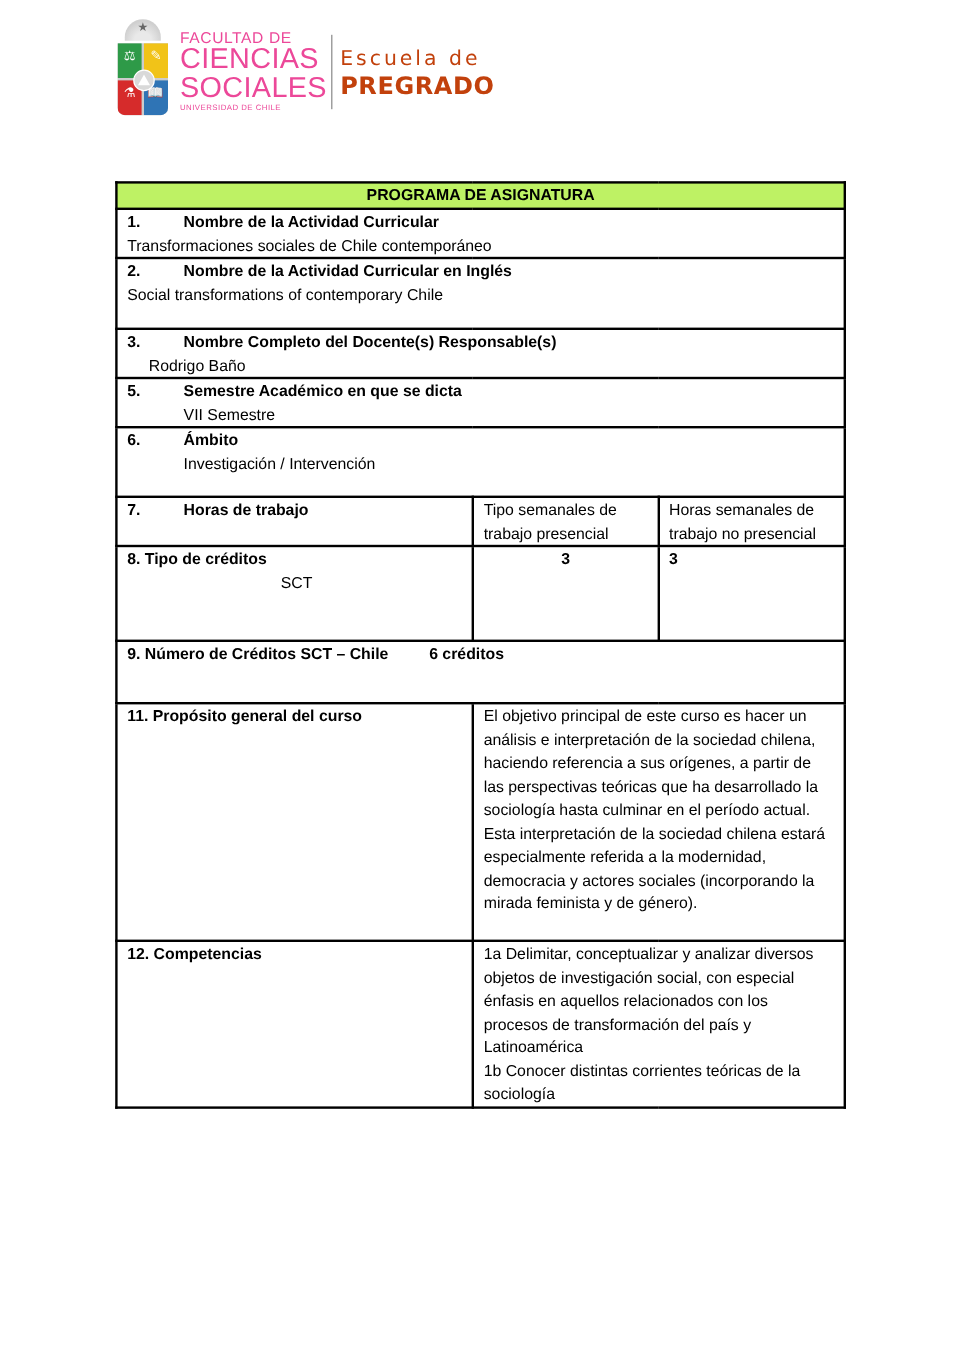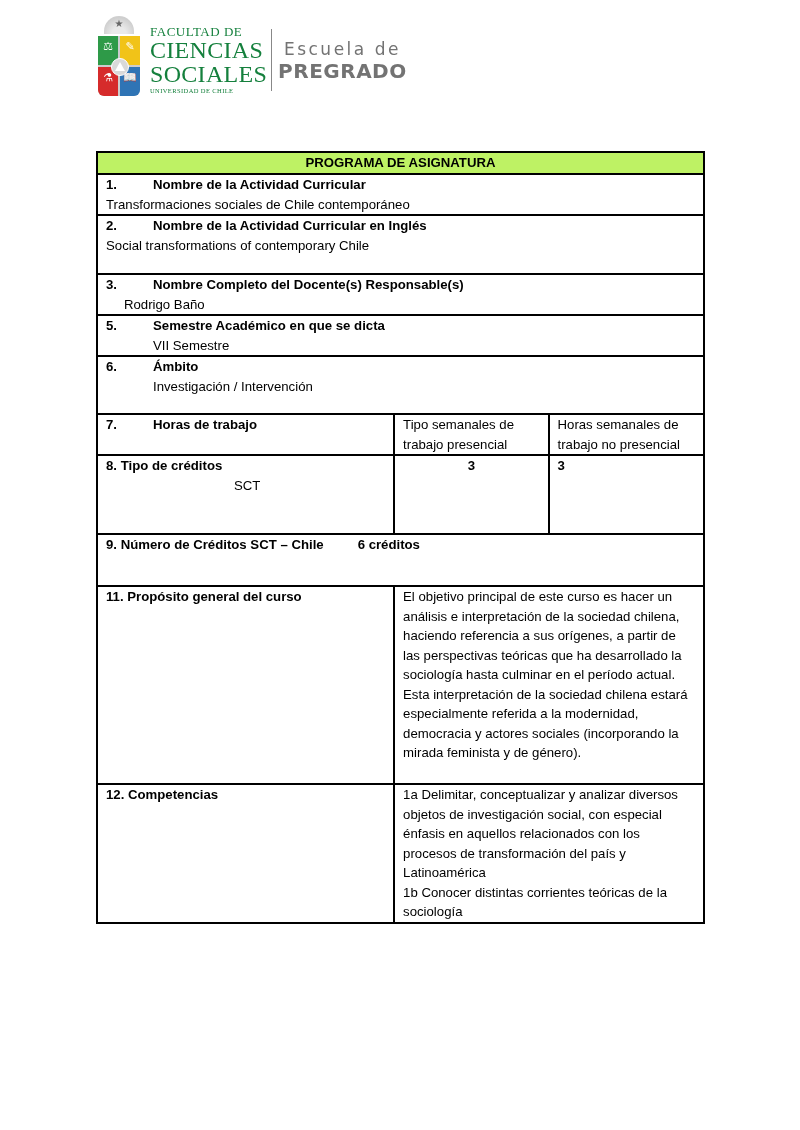--- a/index.html
+++ b/index.html
@@ -16,26 +16,26 @@
                    display: grid; grid-template-columns: 1fr 1fr; grid-template-rows: 1fr 1fr; gap: 2px;
                    background: #cccccc; border-radius: 0 0 6px 6px; overflow: hidden; }
   .crest .q { position: relative; }
   .q1 { background: #2e9a48; } .q2 { background: #f1c318; } .q3 { background: #d62b2b; } .q4 { background: #2f74b5; }
   .crest .tri { position: absolute; left: 15px; top: 42px; width: 16px; height: 16px; border-radius: 50%;
                 background: #d9d9d9; border: 1px solid #fff; }
   .crest .tri:after { content: ""; position: absolute; left: 3px; top: 3px; border-left: 5px solid transparent;
                 border-right: 5px solid transparent; border-bottom: 9px solid #fff; }
   .q .glyph { position: absolute; left: 0; right: 0; top: 4px; text-align: center; color: #fff; font-size: 11px; }
 
-  .fac { margin-left: 8px; font-family: Liberation Serif, serif; color: #15803d; line-height: 1; }
+  .fac { margin-left: 8px; font-family: Liberation Sans, sans-serif; color: #ec4899; line-height: 1; }
   .fac .l1 { font-size: 13px; letter-spacing: 0.5px; }
   .fac .l2, .fac .l3 { font-size: 24px; letter-spacing: 0.3px; }
   .fac .l4 { font-size: 6.5px; letter-spacing: 0.4px; margin-top: 2px; }
   .vsep { width: 1px; height: 62px; background: #888; margin: 0 6px 0 4px; }
-  .esc { font-family: "DejaVu Sans", sans-serif; color: #737373; line-height: 1; margin-top: 2px; text-align: center; }
+  .esc { font-family: "DejaVu Sans", sans-serif; color: #c2410c; line-height: 1; margin-top: 2px; }
   .esc .e1 { font-size: 17px; letter-spacing: 2.5px; }
   .esc .e2 { font-size: 20px; font-weight: bold; letter-spacing: 0.5px; margin-top: 3px; }
 
   
   .prog { position: absolute; left: 96px; top: 151px; width: 609px; border-collapse: collapse;
           font-size: 13.2px; line-height: 19.5px; }
   .prog td { border: 2px solid #000; padding: 0 8px; vertical-align: top; }
   .prog .hdr { background: #bef264; text-align: center; font-weight: bold; height: 20px; }
   .b { font-weight: bold; }
   .num { display: inline-block; width: 47px; font-weight: bold; }

